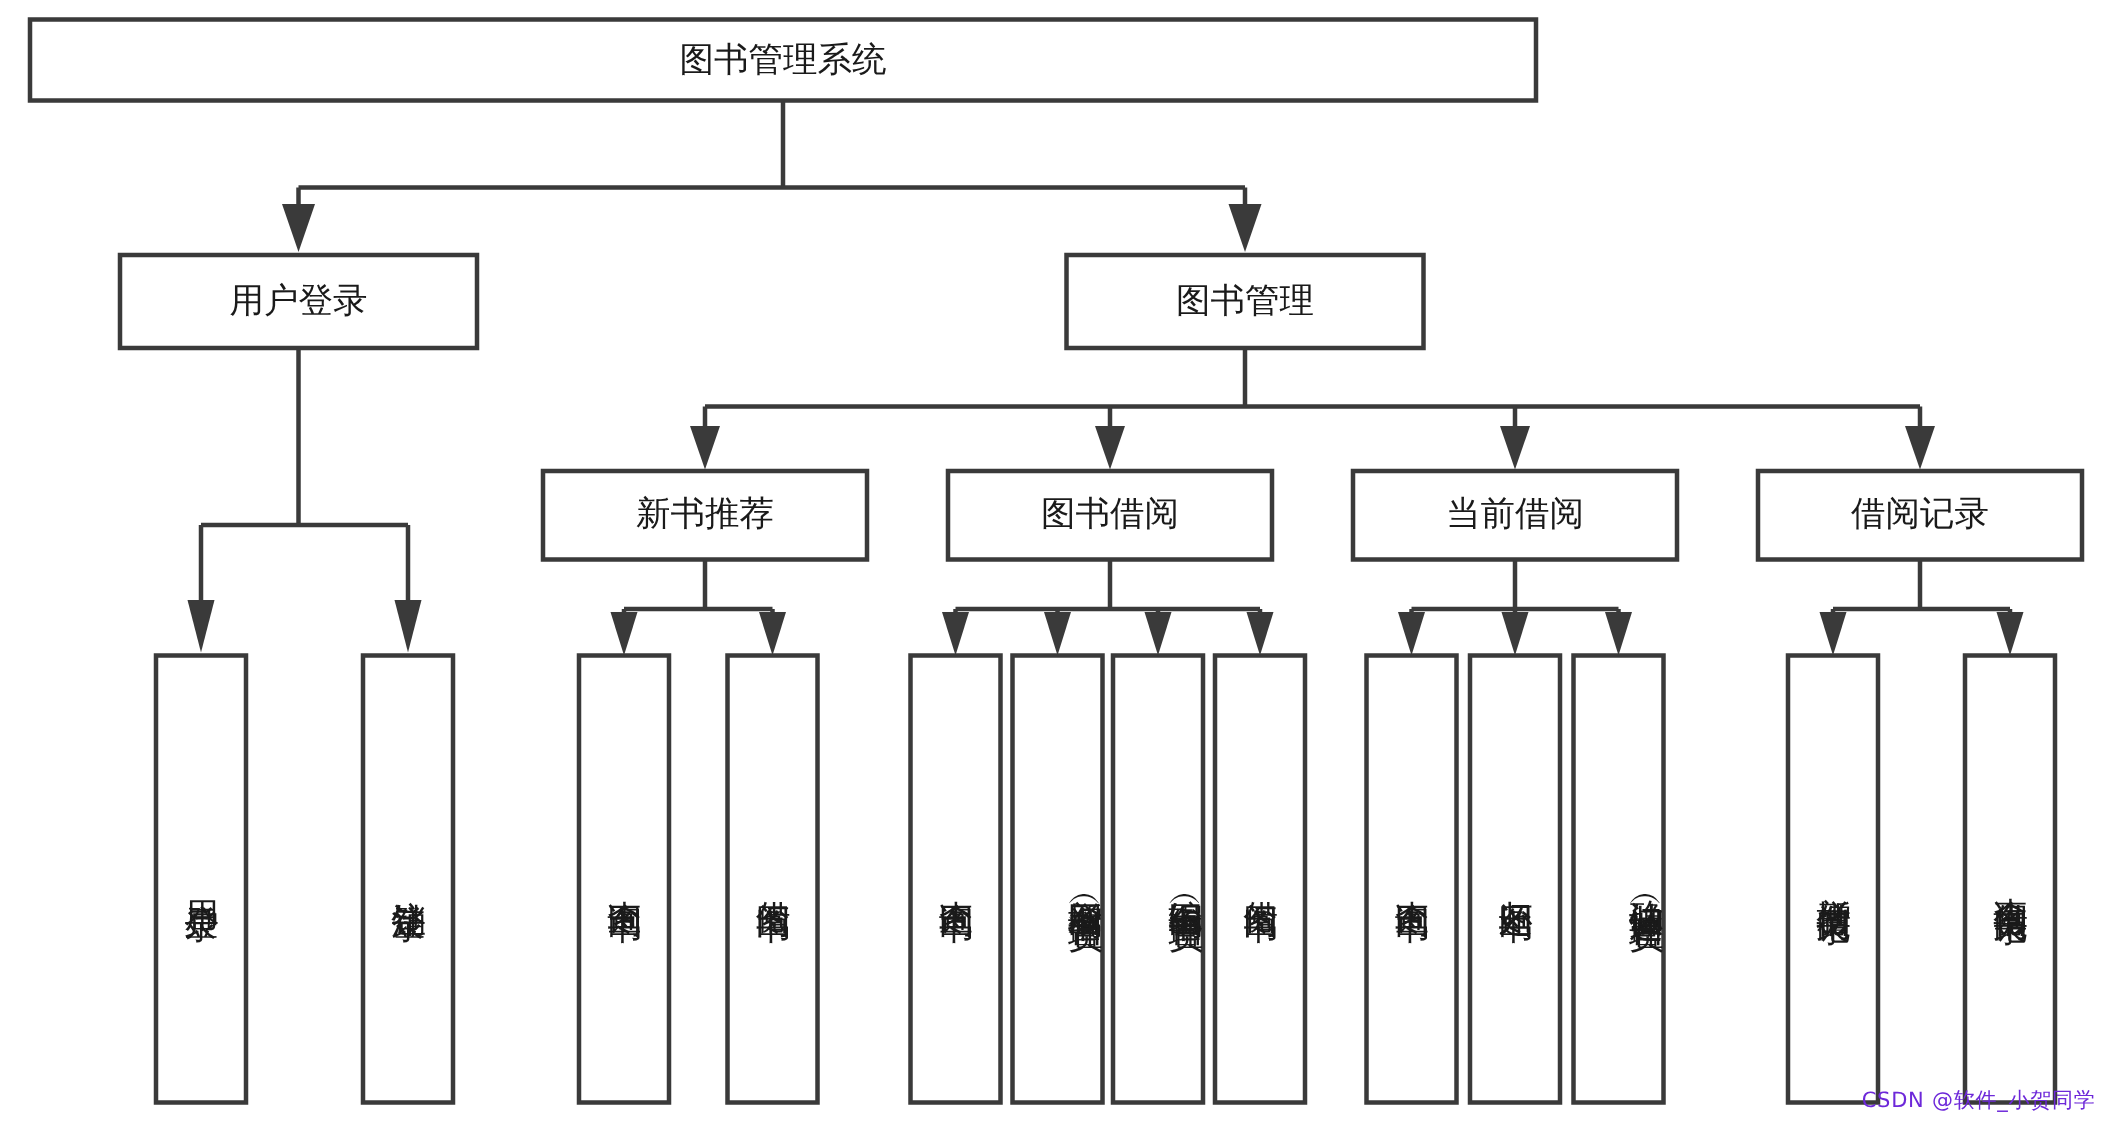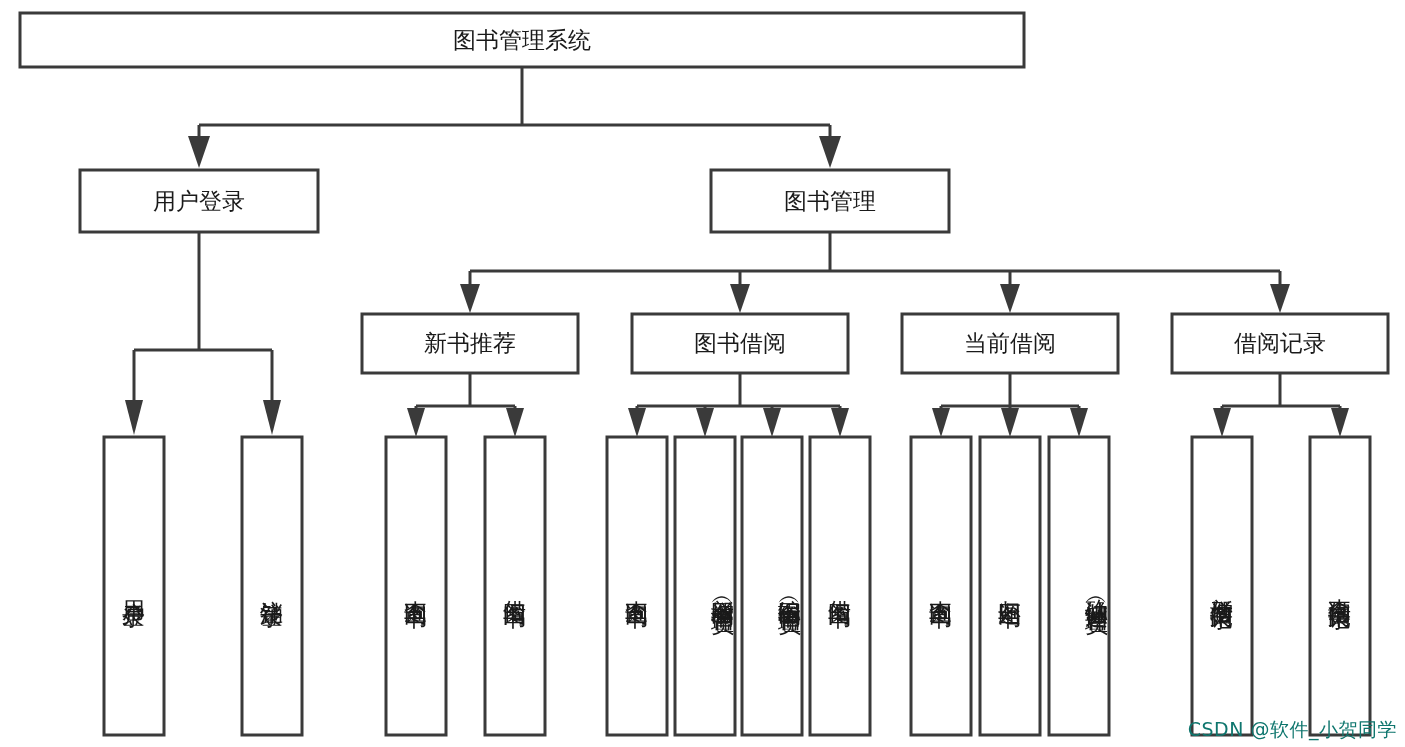--- a/index.html
+++ b/index.html
@@ -62,22 +62,22 @@
     line-height: 1.05;
     letter-spacing: 2px;
     white-space: nowrap;
     pointer-events: none;
   }
   #watermark {
     position: absolute;
     right: 8px;
     bottom: 4px;
     font-family: "DejaVu Sans", "Liberation Sans", sans-serif;
-    font-size: 19px;
-    color: #0f766e;
+    font-size: 14px;
+    color: #6d28d9;
     letter-spacing: 0.5px;
     white-space: nowrap;
   }
 </style>
 </head>
 <body>
 
 <div id="diagram-root">
 
   <svg id="tree-svg" viewBox="0 0 1405 747">

